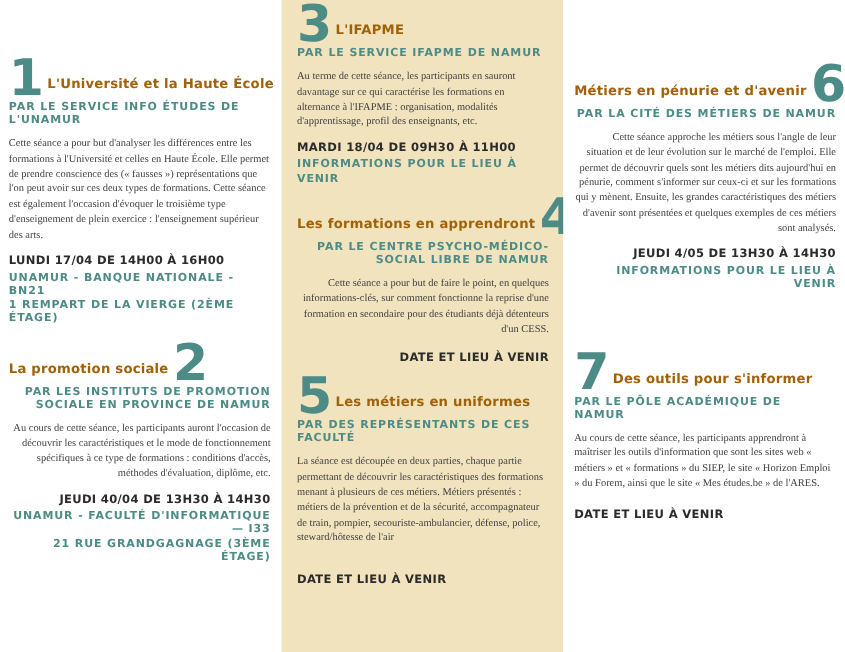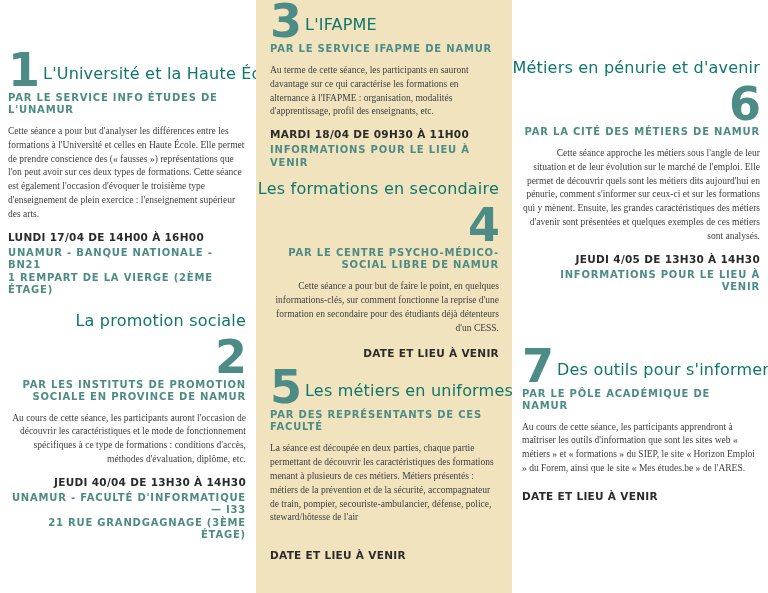--- a/index.html
+++ b/index.html
@@ -5,27 +5,27 @@
   * { margin:0; padding:0; box-sizing:border-box; }
   html,body { width:768px; height:593px; overflow:hidden; }
   body { font-family:"DejaVu Sans", sans-serif; background:#ffffff; }
   .page { display:flex; width:768px; height:593px; }
   .col { width:256px; height:593px; }
   .col-left  { background:#ffffff; padding:52px 10px 0 8px; }
   .col-mid   { background:#f0e3bd; padding:3px 13px 0 14px; }
   .col-right { background:#ffffff; padding:58px 8px 0 10px; }
 
   .headrow { display:flex; align-items:flex-end; gap:4px; }
-  .sec.flip .headrow { justify-content:center;flex-direction:column; }
+  .sec.flip .headrow { justify-content:flex-start; }
   .num {
     font-size:46px; font-weight:bold; line-height:36px;
     color:#4d8c86; letter-spacing:-1px; flex:none;
   }
   .title {
-    font-size:16px; font-weight:normal; color:#0f766e;
+    font-size:12px; font-weight:bold; color:#a16207;
     letter-spacing:0.2px; white-space:nowrap; padding-bottom:5px;
   }
   .subtitle {
     font-size:10px; font-weight:bold; color:#4d8c86;
     letter-spacing:0.8px; line-height:12px; margin-top:4px;
   }
   .body {
     font-size:9.5px; line-height:13.8px; color:#3e3e3e; margin-top:9px;font-family:Liberation Serif, serif;
   }
   .date {
@@ -88,21 +88,21 @@
         <h2 class="title">L'IFAPME</h2>
       </div>
       <div class="subtitle">PAR LE SERVICE IFAPME DE NAMUR</div>
       <p class="body">Au terme de cette séance, les participants en sauront davantage sur ce qui caractérise les formations en alternance à l'IFAPME : organisation, modalités d'apprentissage, profil des enseignants, etc.</p>
       <div class="date">MARDI 18/04 DE 09H30 À 11H00</div>
       <div class="loc">INFORMATIONS POUR LE LIEU À VENIR</div>
     </section>
 
     <section class="sec sec-4 flip">
       <div class="headrow">
-        <h2 class="title">Les formations en secondaire</h2>
+        <h2 class="title">Les formations en apprendront</h2>
         <span class="num">4</span>
       </div>
       <div class="subtitle">PAR LE CENTRE PSYCHO-MÉDICO-SOCIAL LIBRE DE NAMUR</div>
       <p class="body">Cette séance a pour but de faire le point, en quelques informations-clés, sur comment fonctionne la reprise d'une formation en secondaire pour des étudiants déjà détenteurs d'un CESS.</p>
       <div class="date">DATE ET LIEU À VENIR</div>
     </section>
 
     <section class="sec sec-5">
       <div class="headrow">
         <span class="num">5</span>

